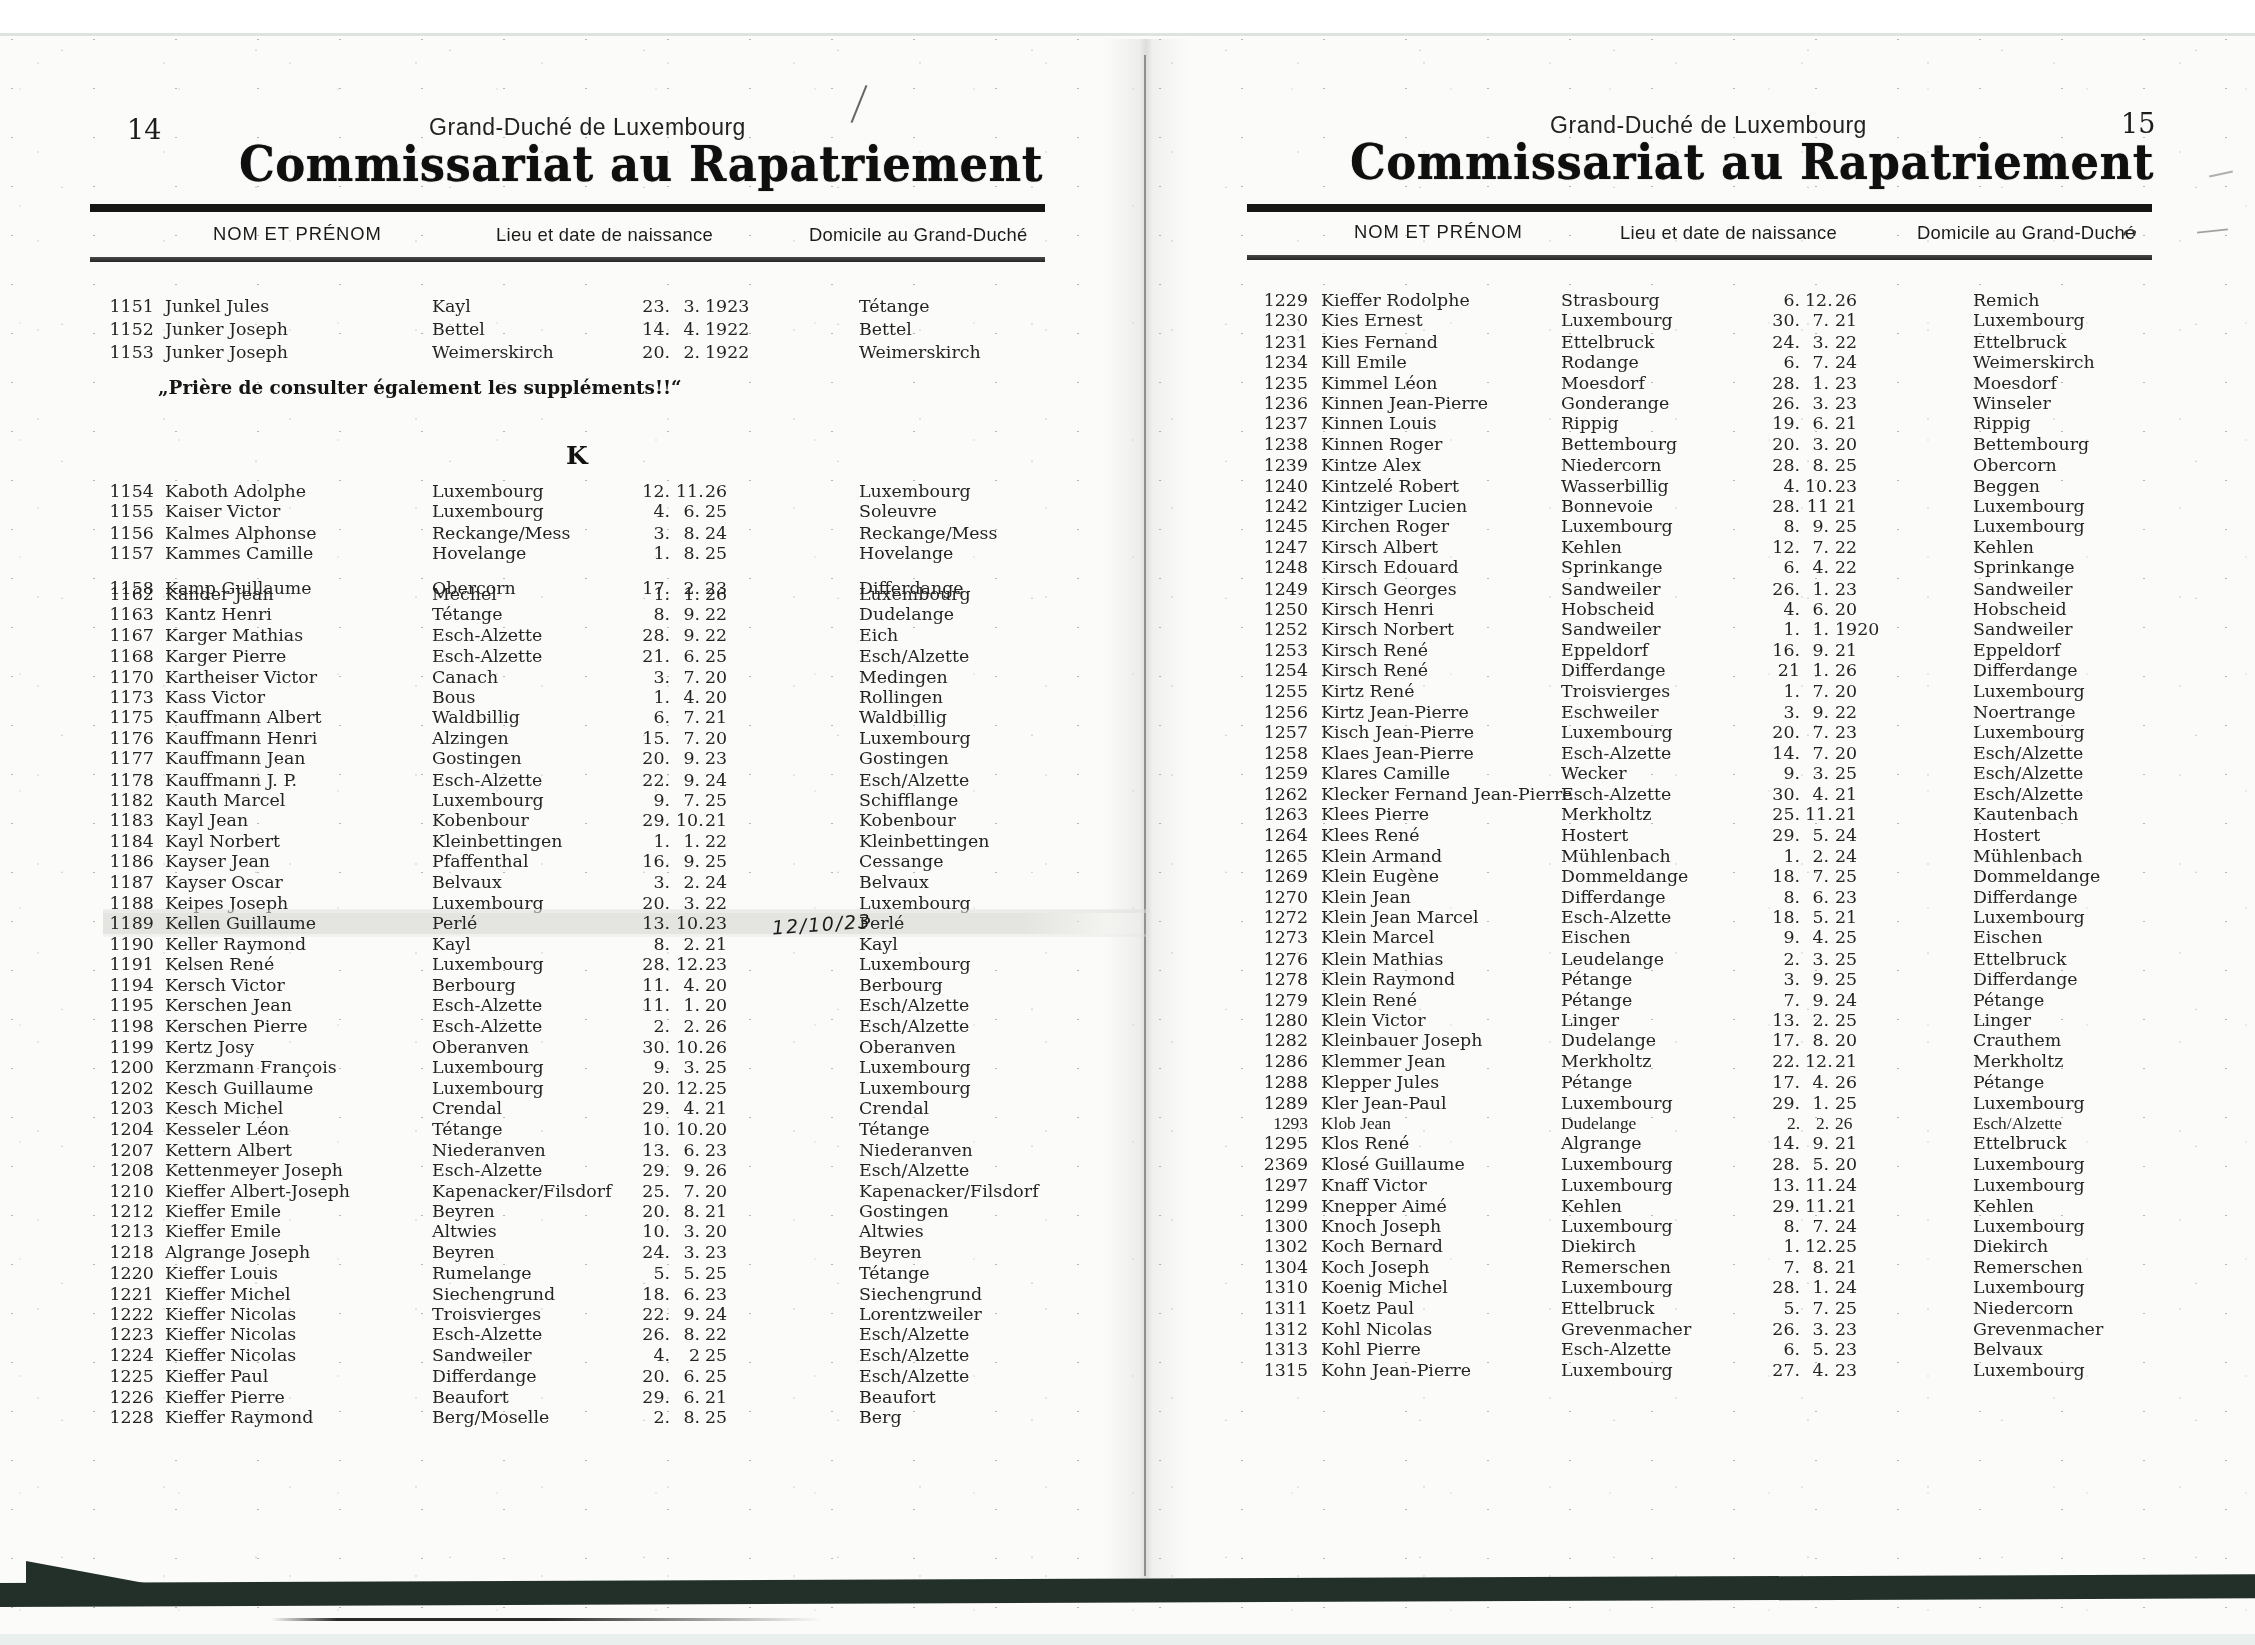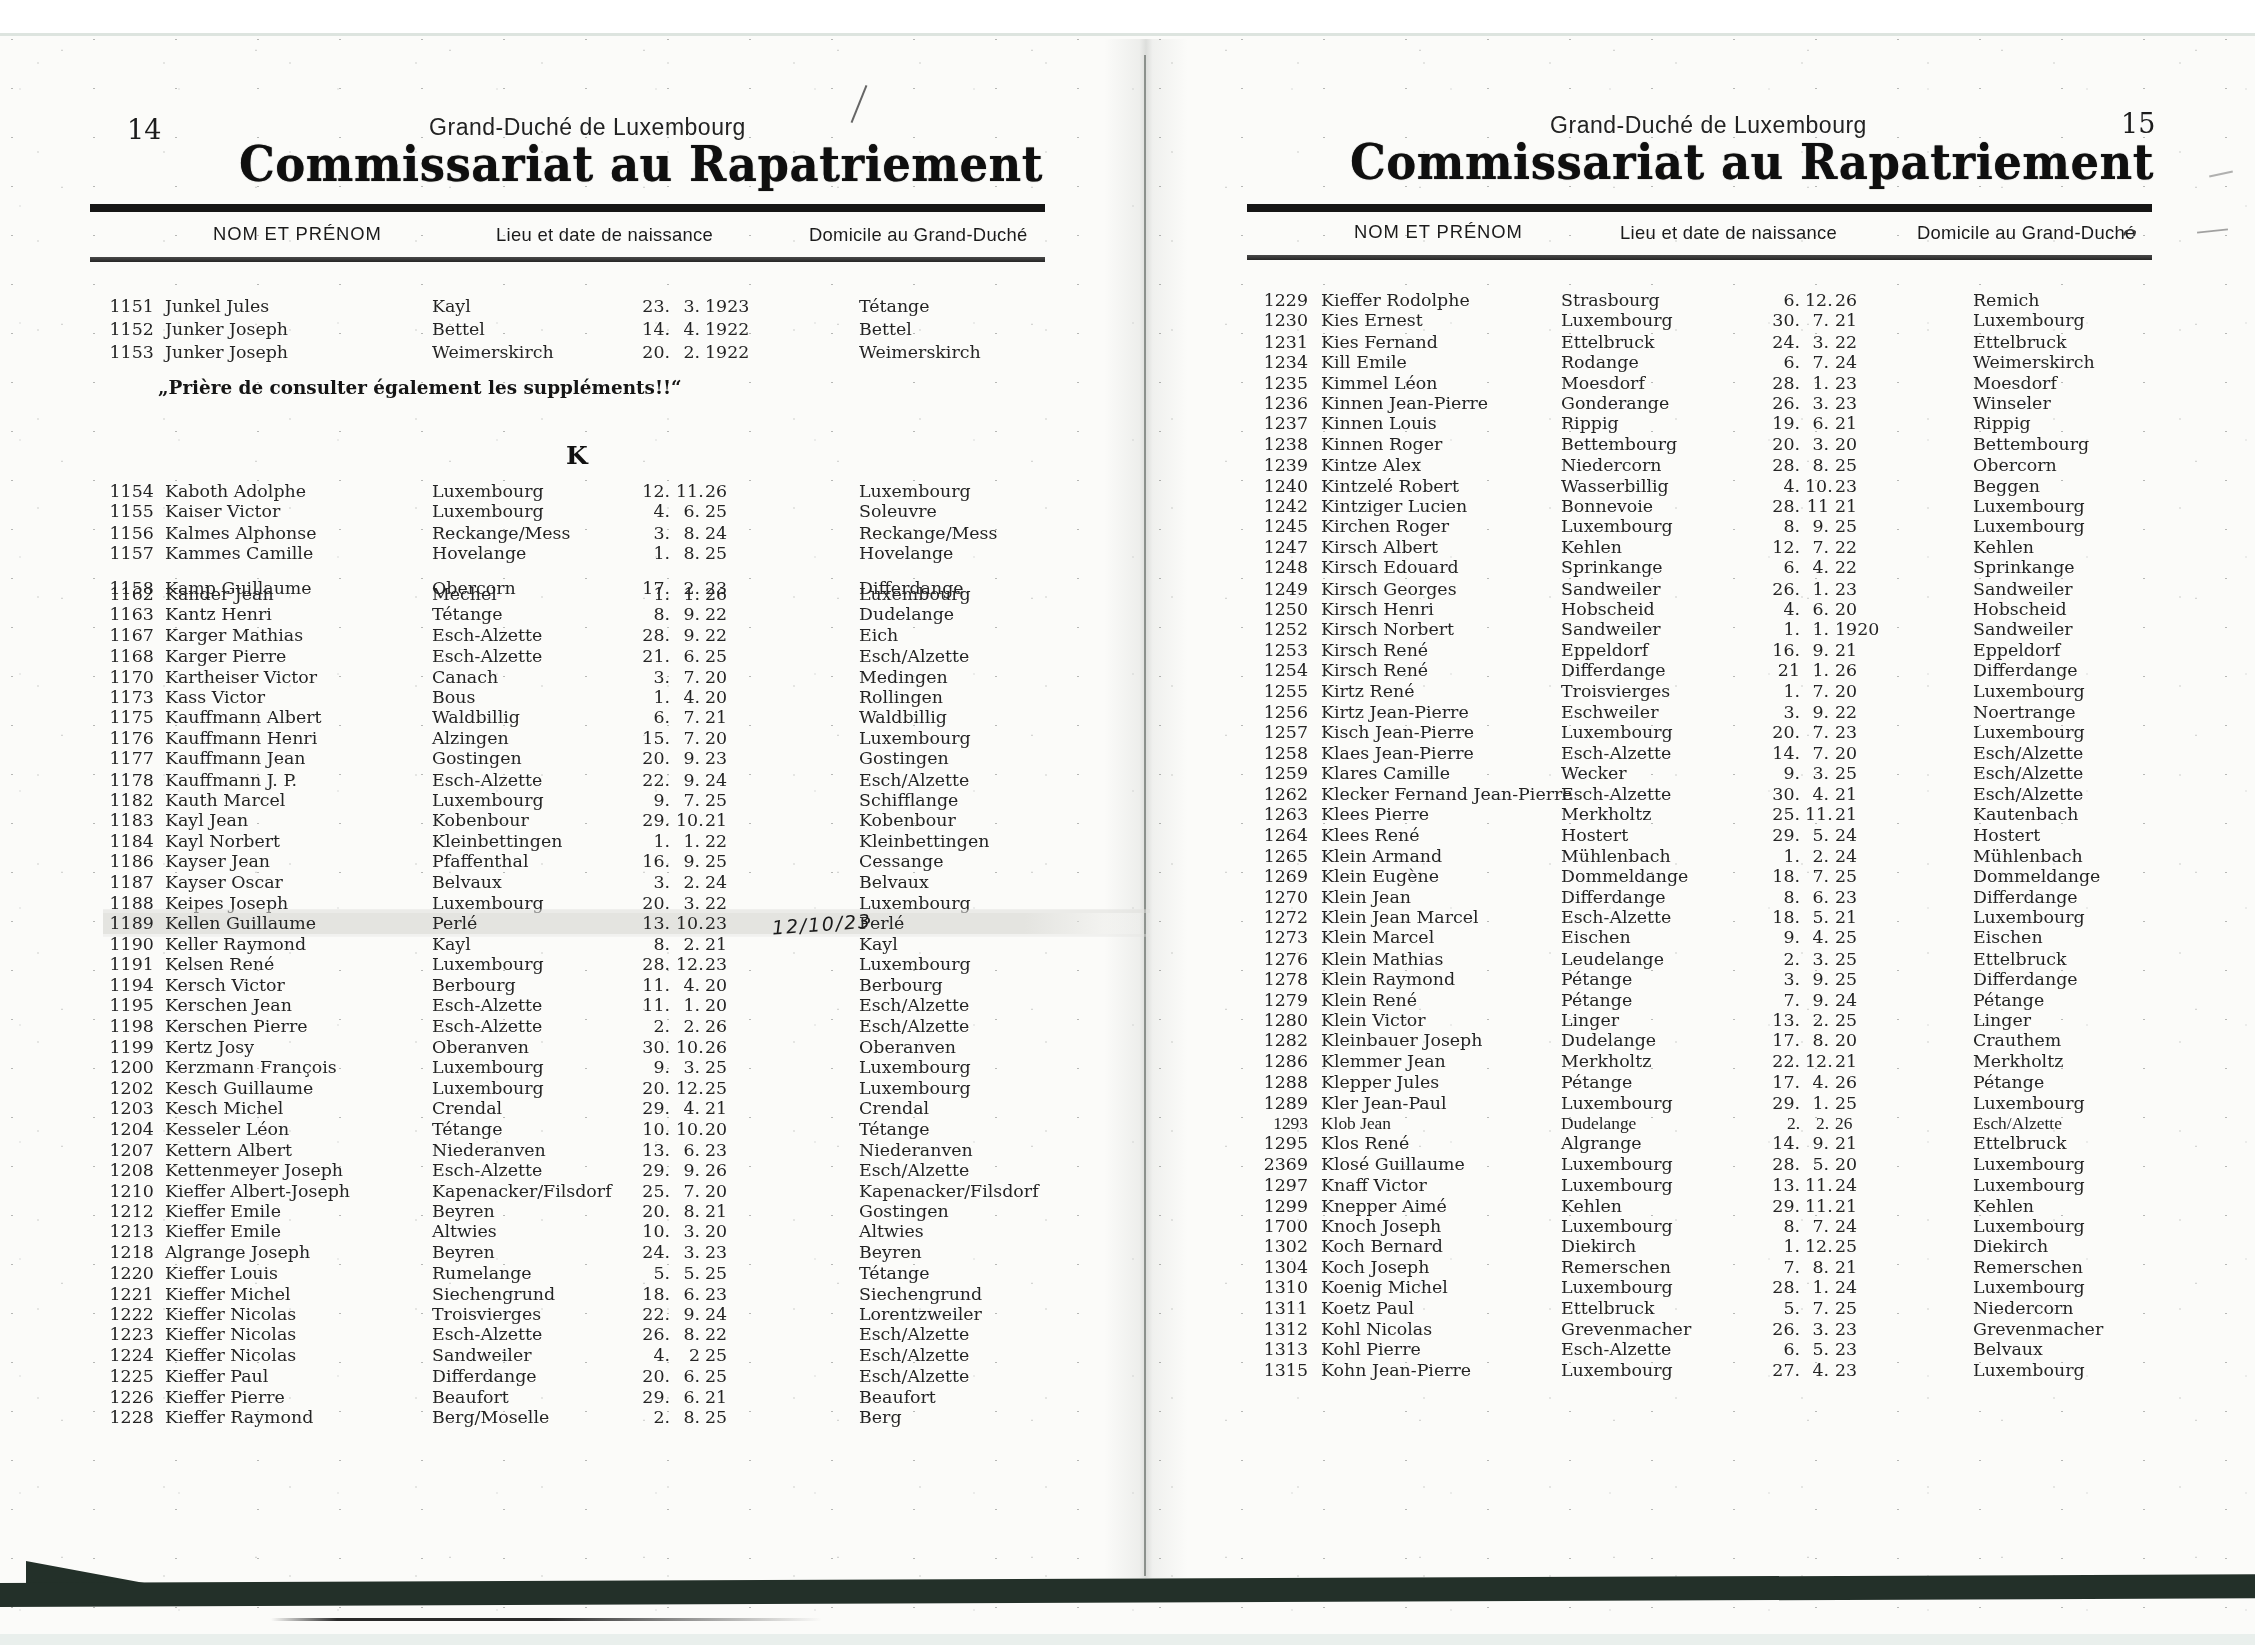--- a/index.html
+++ b/index.html
@@ -946,21 +946,21 @@
         <div class="row pg1" style="left: 1260px; top: 1196px; width: 973px;">
           <span class="c-num">1299</span>
           <span class="c-name">Knepper Aimé</span>
           <span class="c-birth">Kehlen</span>
           <span class="c-day">29.</span>
           <span class="c-mon">11.</span>
           <span class="c-yr">21</span>
           <span class="c-dom">Kehlen</span>
         </div>
         <div class="row pg1" style="left: 1260px; top: 1216px; width: 973px;">
-          <span class="c-num">1700</span>
+          <span class="c-num">1300</span>
           <span class="c-name">Knoch Joseph</span>
           <span class="c-birth">Luxembourg</span>
           <span class="c-day">8.</span>
           <span class="c-mon">7.</span>
           <span class="c-yr">24</span>
           <span class="c-dom">Luxembourg</span>
         </div>
         <div class="row pg1" style="left: 1260px; top: 1236px; width: 973px;">
           <span class="c-num">1302</span>
           <span class="c-name">Koch Bernard</span>

